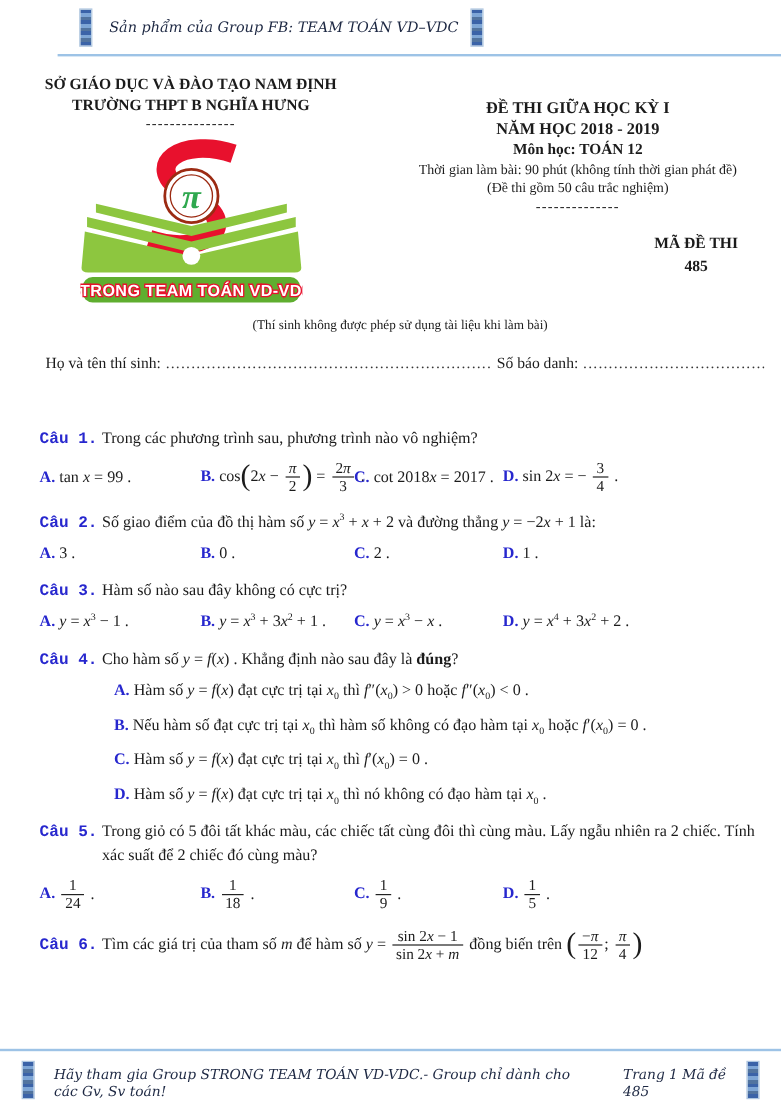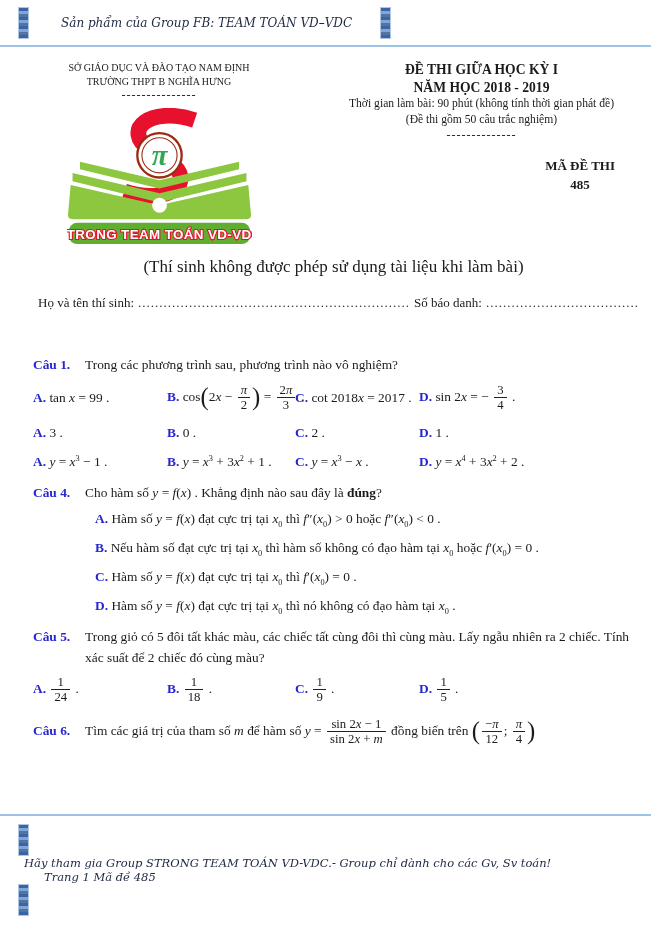--- a/index.html
+++ b/index.html
@@ -14,72 +14,72 @@
     --pi-green:#2FA84F;
   }
   *{margin:0;padding:0;box-sizing:border-box;}
   html,body{background:#fff;}
   body{
     width:651px;height:926px;overflow:hidden;position:relative;
     font-family:"Liberation Serif",serif;color:var(--ink);
   }
   
   .runhead{
-    display:flex;align-items:center;gap:28px;
-    padding:7px 18px 6px 18px;border-bottom:2px solid var(--rule);
+    display:flex;align-items:center;gap:10px;
+    padding:7px 18px 6px 18px;border-bottom:2px solid var(--rule);margin-left:48px;
   }
   .runhead .htext{
     font-family:"DejaVu Serif",serif;font-style:italic;font-size:12px;color:var(--hdr-ink);
   }
   .runhead .left-text{margin-left:4px;}
   .runhead .right-text{margin-left:auto;margin-right:6px;}
   .ornament{
     width:11px;height:32px;flex:0 0 auto;
     border:1px solid #aec6df;
     background:repeating-linear-gradient(180deg,#3b63a8 0 3px,#7ea6d6 3px 6px,#52749f 6px 9px);
   }
   .runfoot{
     position:absolute;left:0;right:0;bottom:0;
-    display:flex;align-items:flex-start;
-    padding:8px 18px 10px 18px;border-top:2px solid var(--rule);flex-direction:column;
+    display:flex;align-items:flex-end;gap:10px;
+    padding:8px 18px 10px 18px;border-top:2px solid var(--rule);
   }
   .runfoot .ftext{
     font-family:"DejaVu Serif",serif;font-style:italic;font-size:11.5px;color:var(--hdr-ink);
   }
   .runfoot .note{margin-left:6px;}
   .runfoot .pageinfo{margin-left:26px;margin-right:auto;}
   
   .masthead{display:flex;margin-top:14px;}
   .mast-left{width:318px;text-align:center;}
-  .mast-left .dept,.mast-left .school{font-weight:normal;font-size:10px;line-height:1.35;}
+  .mast-left .dept,.mast-left .school{font-weight:bold;font-size:13px;line-height:1.35;}
   .dashes{font-size:12px;letter-spacing:1px;line-height:1.2;}
-  .mast-right{flex:1;text-align:center;padding-right:6px;}
+  .mast-right{flex:1;text-align:center;padding-right:6px;margin-top:20px;}
   .exam-title,.school-year{font-weight:bold;font-size:13.6px;line-height:1.3;}
   .subject{font-weight:bold;font-size:12.8px;line-height:1.35;}
   .duration,.exam-note{font-size:11.6px;line-height:1.35;white-space:nowrap;}
   .made{margin-top:16px;margin-right:30px;text-align:right;}
   .made .code-label{display:inline-block;font-weight:bold;font-size:13px;text-align:center;}
   .made .code{display:block;font-weight:bold;font-size:13px;margin-top:3px;}
   
   .logo-wrap{margin-top:6px;display:flex;justify-content:center;}
   
-  .notice{text-align:center;font-size:17px;margin-top:10px;padding-left:16px;}
+  .notice{text-align:center;font-size:11px;margin-top:10px;padding-left:16px;}
   .candidate{
     display:flex;align-items:baseline;font-size:13px;
     padding:0 14px 0 38px;margin-top:18px;white-space:nowrap;overflow:hidden;
   }
   .candidate .dots{letter-spacing:1px;color:#333;overflow:hidden;}
   .candidate .lbl{flex:0 0 auto;}
   .candidate .gap{width:4px;flex:0 0 auto;}
   
   #questions{padding:0 16px 0 33px;margin-top:44px;}
   .question{margin-bottom:13px;}
   .q-head{display:flex;align-items:baseline;}
   .q-label{
-    flex:0 0 52px;font-weight:bold;color:var(--accent);font-size:13.4px;
+    flex:0 0 52px;font-weight:bold;color:var(--accent);font-size:13.4px;font-family:Liberation Mono, monospace;
   }
   .q-text{flex:1;font-size:13.4px;line-height:1.55;}
   .q-options{margin-top:7px;}
   .q-options.row{
     display:grid;grid-template-columns:134px 128px 124px 1fr;
     align-items:center;
   }
   .q-options.stack{display:flex;flex-direction:column;gap:13px;margin-left:62px;}
   .opt{white-space:nowrap;font-size:13.4px;}
   .opt-letter{color:var(--accent);font-weight:bold;}
@@ -125,20 +125,21 @@
         <circle cx="100" cy="105" r="8" fill="#ffffff"></circle>
 
         <rect x="2" y="124" width="196" height="23" rx="9" style="fill:var(--banner-green)"></rect>
         <text class="banner-text" x="100" y="141" text-anchor="middle" font-family="Liberation Sans, sans-serif" font-weight="bold" font-size="14.5" fill="#ffffff" style="stroke:var(--logo-red)" stroke-width="2.4" paint-order="stroke">STRONG TEAM TOÁN VD-VDC</text>
       </svg>
     </div>
   </div>
   <div class="mast-right">
     <div class="exam-title">ĐỀ THI GIỮA HỌC KỲ I</div>
     <div class="school-year">NĂM HỌC 2018 - 2019</div>
+    <div class="subject">Môn học: TOÁN 12</div>
     <div class="duration">Thời gian làm bài: 90 phút (không tính thời gian phát đề)</div>
     <div class="exam-note">(Đề thi gồm 50 câu trắc nghiệm)</div>
     <div class="dashes">--------------</div>
     <div class="made">
       <span class="code-label">
         <span>MÃ ĐỀ THI</span>
         <span class="code">485</span>
       </span>
     </div>
   </div>
@@ -173,29 +174,37 @@
             </span> .</span></span>
         <span class="opt"><b class="opt-letter">C.</b><span class="opt-content"> cot 2018<i>x</i> = 2017 .</span></span>
         <span class="opt"><b class="opt-letter">D.</b><span class="opt-content"> sin 2<i>x</i> = − <span class="frac">
               <span class="num">3</span>
               <span class="den">4</span>
             </span> .</span></span>
       </div>
   </div>
 
   <div class="question">
+    <div class="q-head">
+      <span class="q-label">Câu 2.</span>
+      <span class="q-text">Số giao điểm của đồ thị hàm số <i>y</i> = <i>x</i><sup>3</sup> + <i>x</i> + 2 và đường thẳng <i>y</i> = −2<i>x</i> + 1 là:</span>
+    </div>
     <div class="q-options row">
         <span class="opt"><b class="opt-letter">A.</b><span class="opt-content"> 3 .</span></span>
         <span class="opt"><b class="opt-letter">B.</b><span class="opt-content"> 0 .</span></span>
         <span class="opt"><b class="opt-letter">C.</b><span class="opt-content"> 2 .</span></span>
         <span class="opt"><b class="opt-letter">D.</b><span class="opt-content"> 1 .</span></span>
       </div>
   </div>
 
   <div class="question">
+    <div class="q-head">
+      <span class="q-label">Câu 3.</span>
+      <span class="q-text">Hàm số nào sau đây không có cực trị?</span>
+    </div>
     <div class="q-options row">
         <span class="opt"><b class="opt-letter">A.</b><span class="opt-content"> <i>y</i> = <i>x</i><sup>3</sup> − 1 .</span></span>
         <span class="opt"><b class="opt-letter">B.</b><span class="opt-content"> <i>y</i> = <i>x</i><sup>3</sup> + 3<i>x</i><sup>2</sup> + 1 .</span></span>
         <span class="opt"><b class="opt-letter">C.</b><span class="opt-content"> <i>y</i> = <i>x</i><sup>3</sup> − <i>x</i> .</span></span>
         <span class="opt"><b class="opt-letter">D.</b><span class="opt-content"> <i>y</i> = <i>x</i><sup>4</sup> + 3<i>x</i><sup>2</sup> + 2 .</span></span>
       </div>
   </div>
 
   <div class="question">
     <div class="q-head">

